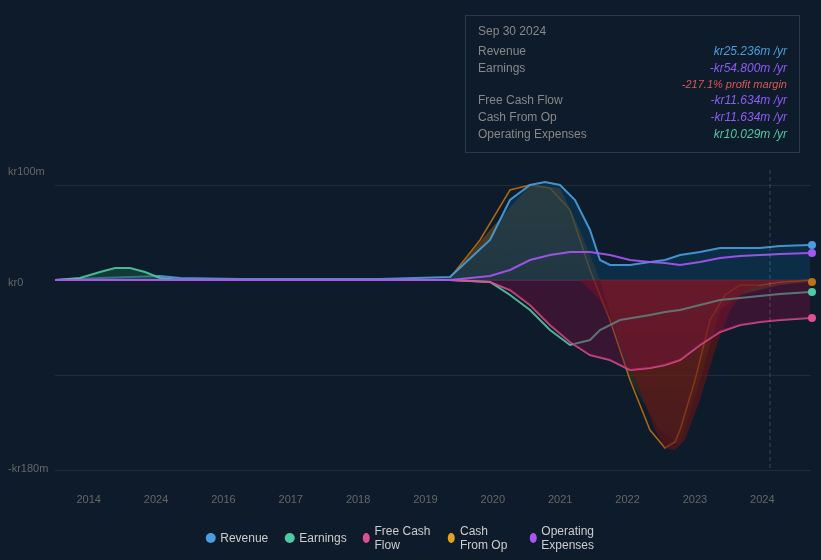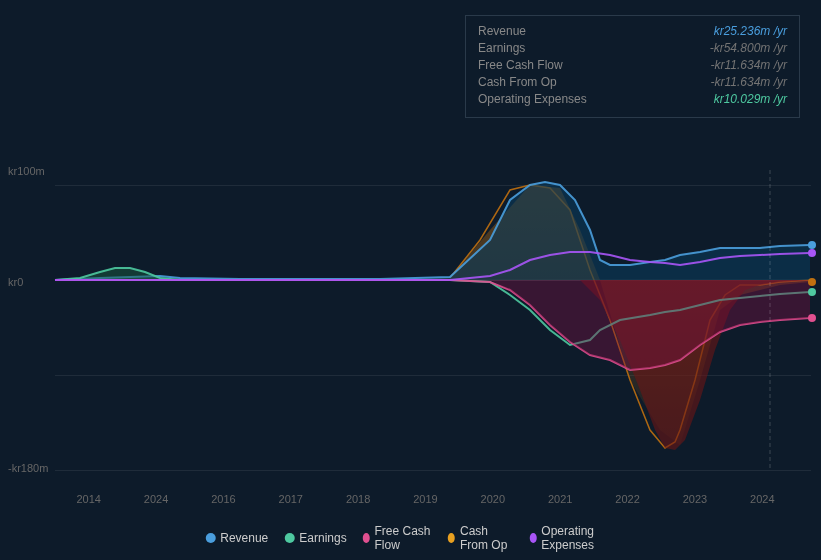--- a/index.html
+++ b/index.html
@@ -48,21 +48,21 @@
       color: #888;
       min-width: 110px;
     }
 
     .tooltip-value {
       color: #fff;
       font-style: italic;
     }
 
     .tooltip-value.blue { color: #4a9edd; }
-    .tooltip-value.red { color: #737373; }
+    .tooltip-value.red { color: #8b5cf6; }
     .tooltip-value.red-sub { color: #e05555; font-size: 11px; }
     .tooltip-value.green { color: #4ec9a0; }
 
     
     .y-label {
       position: absolute;
       font-size: 11px;
       color: #666;
       left: 8px;
     }
@@ -126,27 +126,32 @@
       width: 821px;
       height: 490px;
     }
   </style>
 </head>
 <body>
 
 <div id="chart-container">
 
   <div id="tooltip">
+    <div class="tooltip-title">Sep 30 2024</div>
     <div class="tooltip-row">
       <span class="tooltip-label">Revenue</span>
       <span class="tooltip-value blue">kr25.236m /yr</span>
     </div>
     <div class="tooltip-row">
       <span class="tooltip-label">Earnings</span>
       <span class="tooltip-value red">-kr54.800m /yr</span>
+    </div>
+    <div class="tooltip-row">
+      <span class="tooltip-label"></span>
+      <span class="tooltip-value red-sub">-217.1% profit margin</span>
     </div>
     <div class="tooltip-row">
       <span class="tooltip-label">Free Cash Flow</span>
       <span class="tooltip-value red">-kr11.634m /yr</span>
     </div>
     <div class="tooltip-row">
       <span class="tooltip-label">Cash From Op</span>
       <span class="tooltip-value red">-kr11.634m /yr</span>
     </div>
     <div class="tooltip-row">

